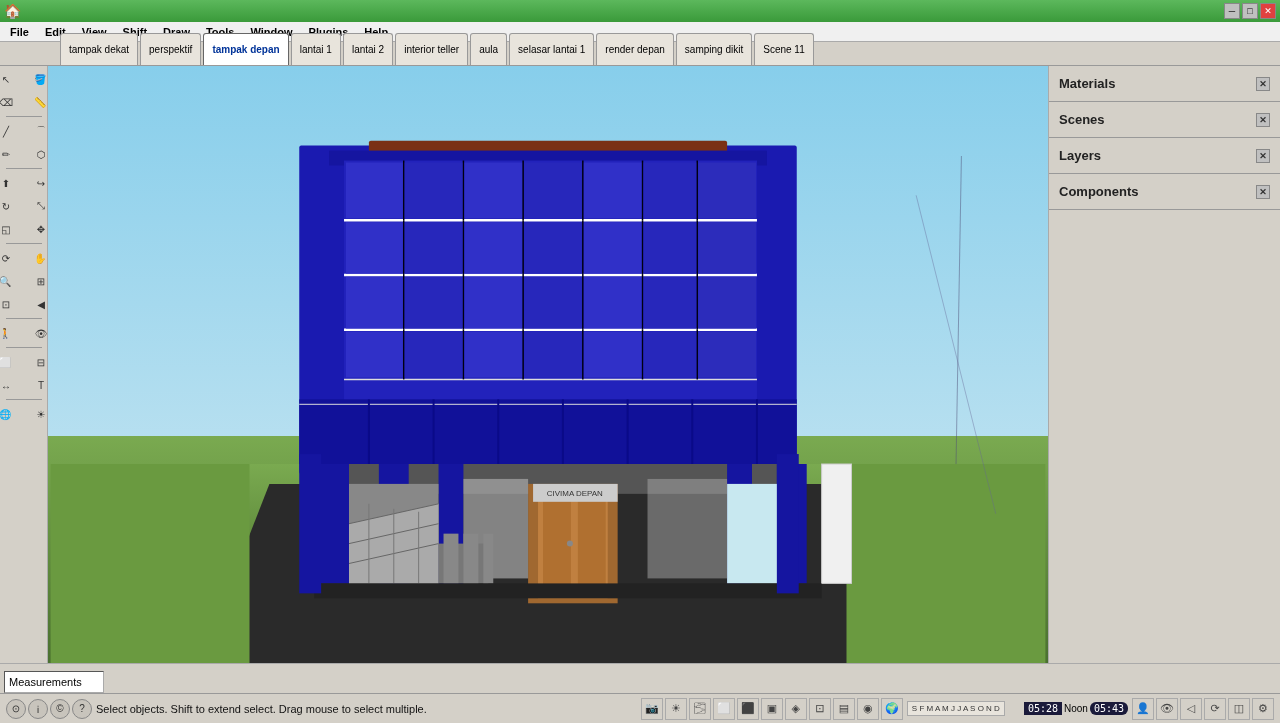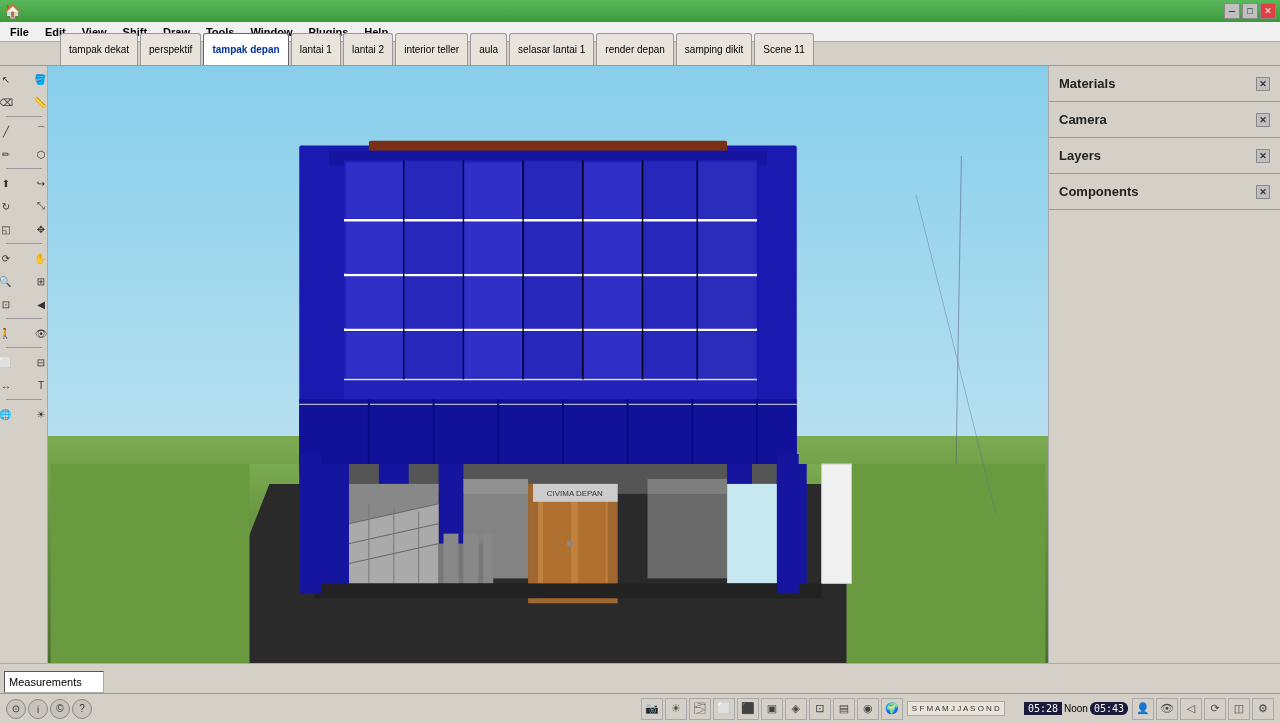--- a/index.html
+++ b/index.html
@@ -490,21 +490,21 @@
       <line x1="870" y1="130" x2="950" y2="450" stroke="rgba(100,100,150,0.4)" stroke-width="1"></line>
     </svg>
   </div>
 
   <div id="right-panels">
     <div class="panel-header">
       <span>Materials</span>
       <div class="panel-close">✕</div>
     </div>
     <div class="panel-header">
-      <span>Camera</span>
+      <span>Scenes</span>
       <div class="panel-close">✕</div>
     </div>
     <div class="panel-header">
       <span>Layers</span>
       <div class="panel-close">✕</div>
     </div>
     <div class="panel-header">
       <span>Components</span>
       <div class="panel-close">✕</div>
     </div>
@@ -519,20 +519,21 @@
 
 <div id="bottombar" style="height:30px;background:#d4d0c8;border-top:1px solid #999;display:flex;align-items:center;padding:0 6px;gap:4px;">
 
   <div style="display:flex;align-items:center;gap:2px;">
     <div class="bottom-icon">⊙</div>
     <div class="bottom-icon">ℹ</div>
     <div class="bottom-icon">©</div>
     <div class="bottom-icon">?</div>
   </div>
 
+  <span id="status-text">Select objects. Shift to extend select. Drag mouse to select multiple.</span>
 
   <div style="margin-left:auto;display:flex;align-items:center;gap:4px;">
 
     <div style="display:flex;gap:2px;">
       <div class="tb-icon">📷</div>
       <div class="tb-icon">☀</div>
       <div class="tb-icon">🌫</div>
       <div class="tb-icon">⬜</div>
       <div class="tb-icon">⬛</div>
       <div class="tb-icon">▣</div>

